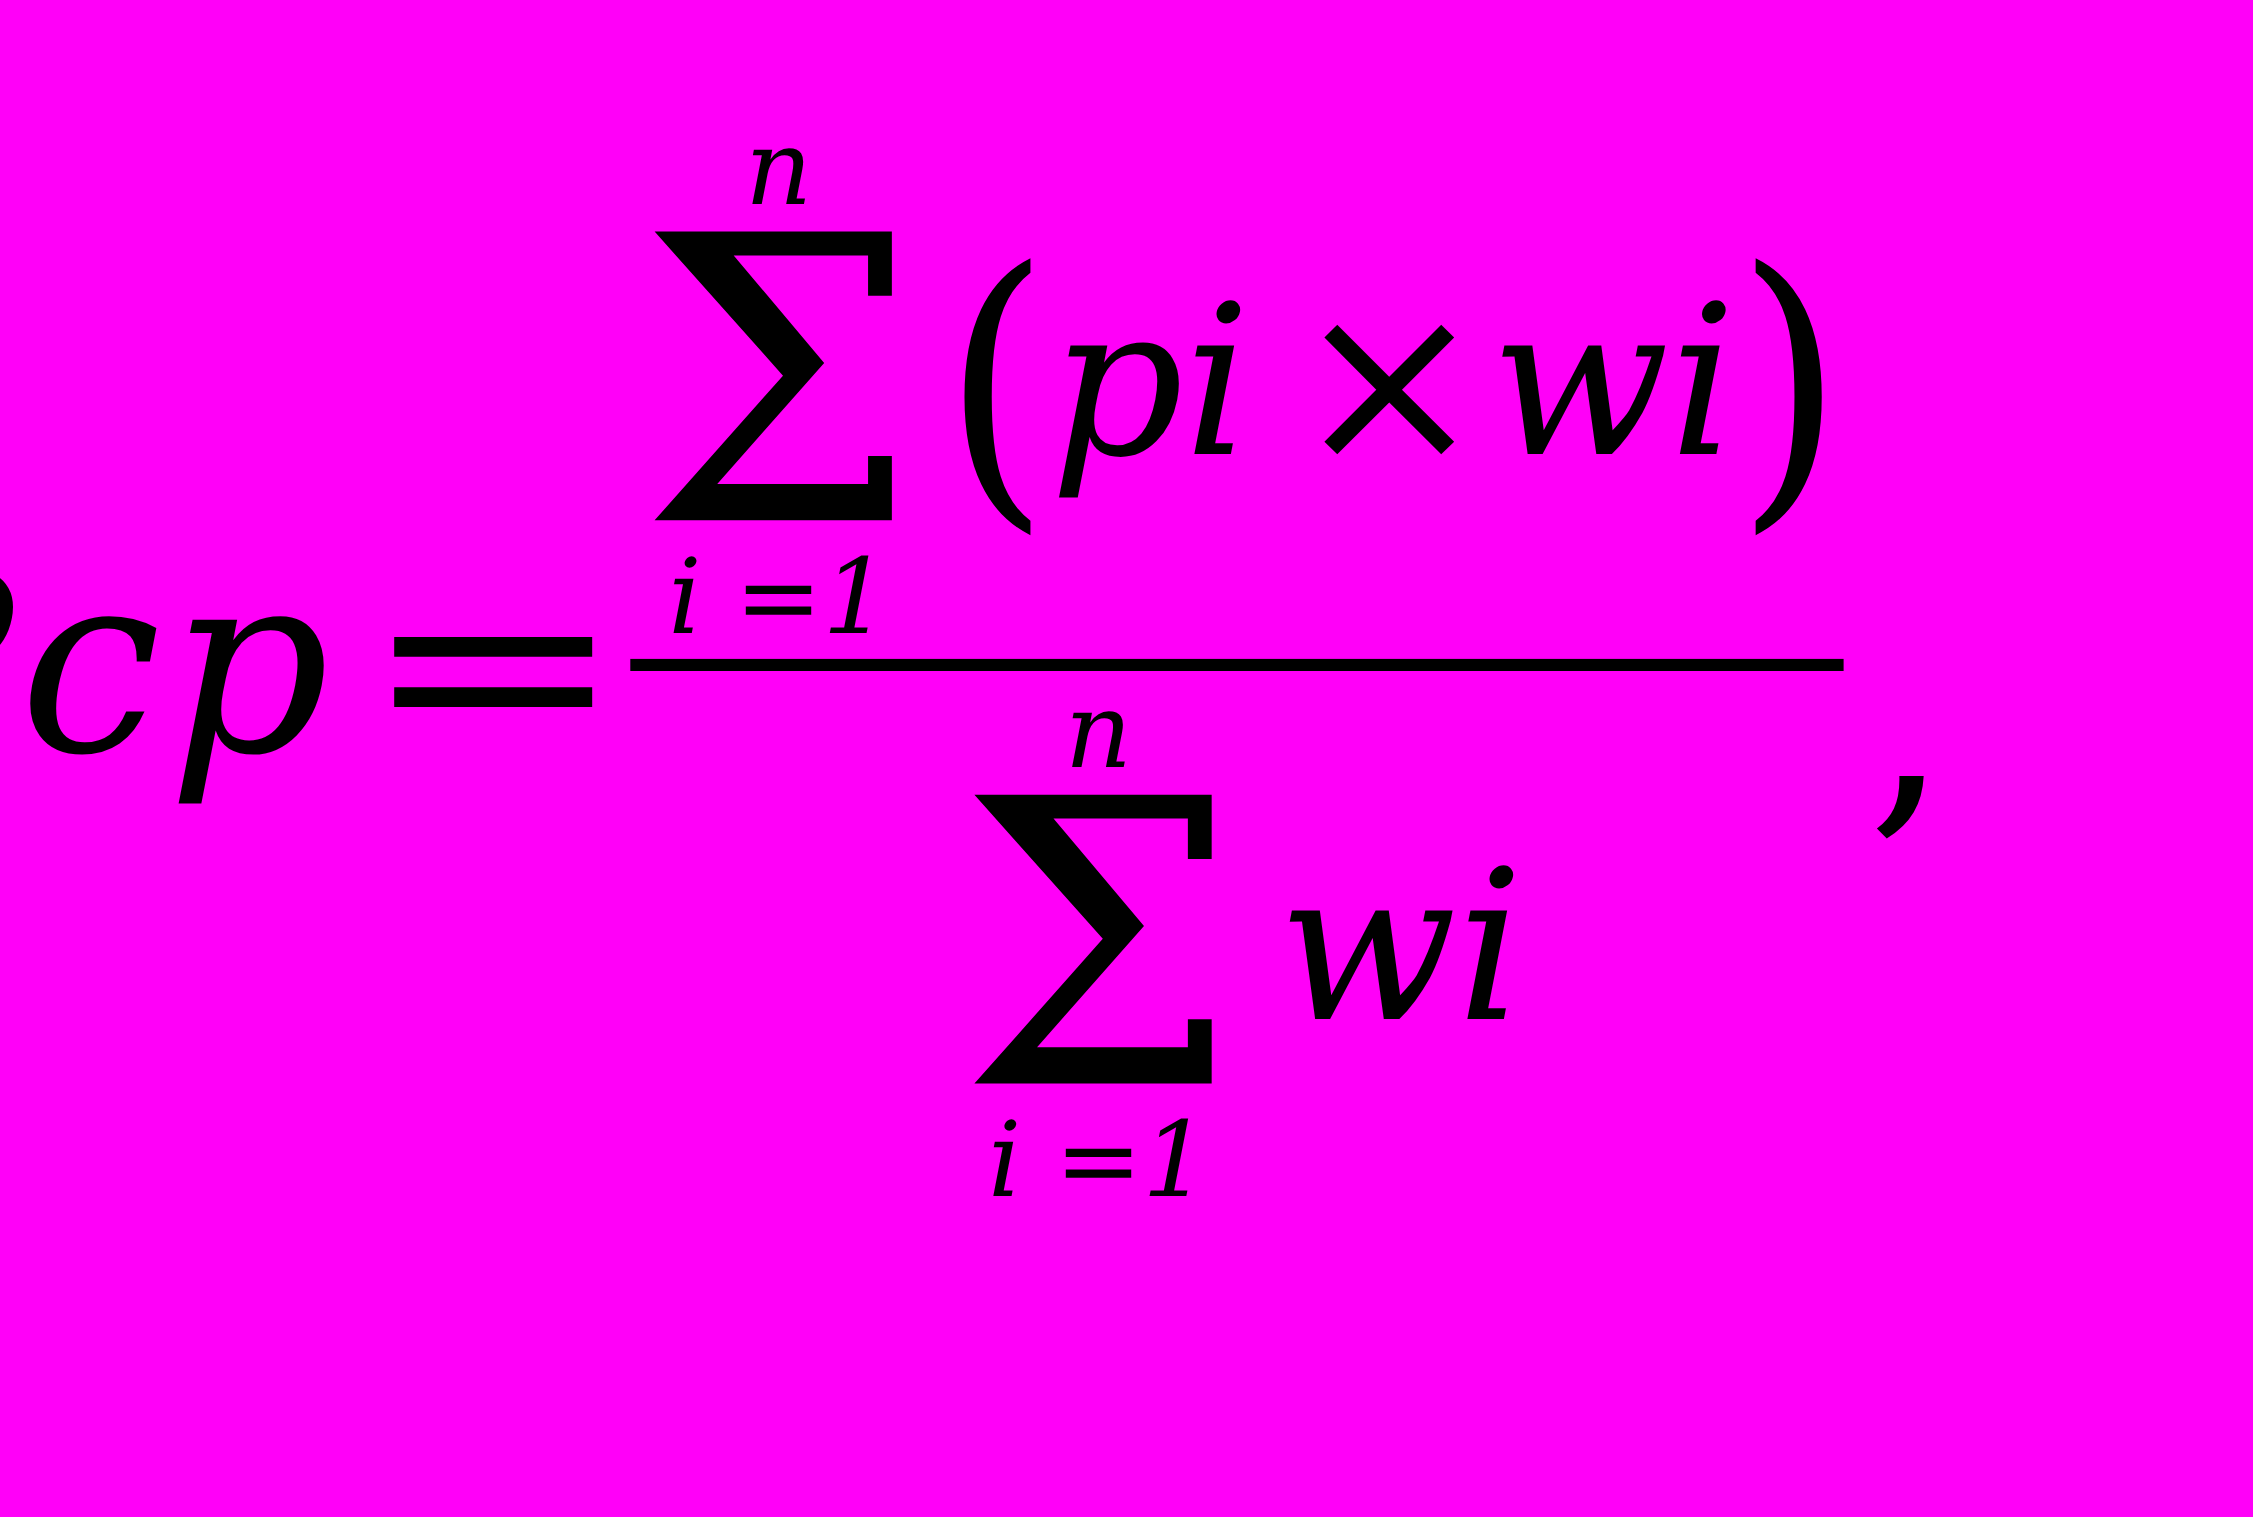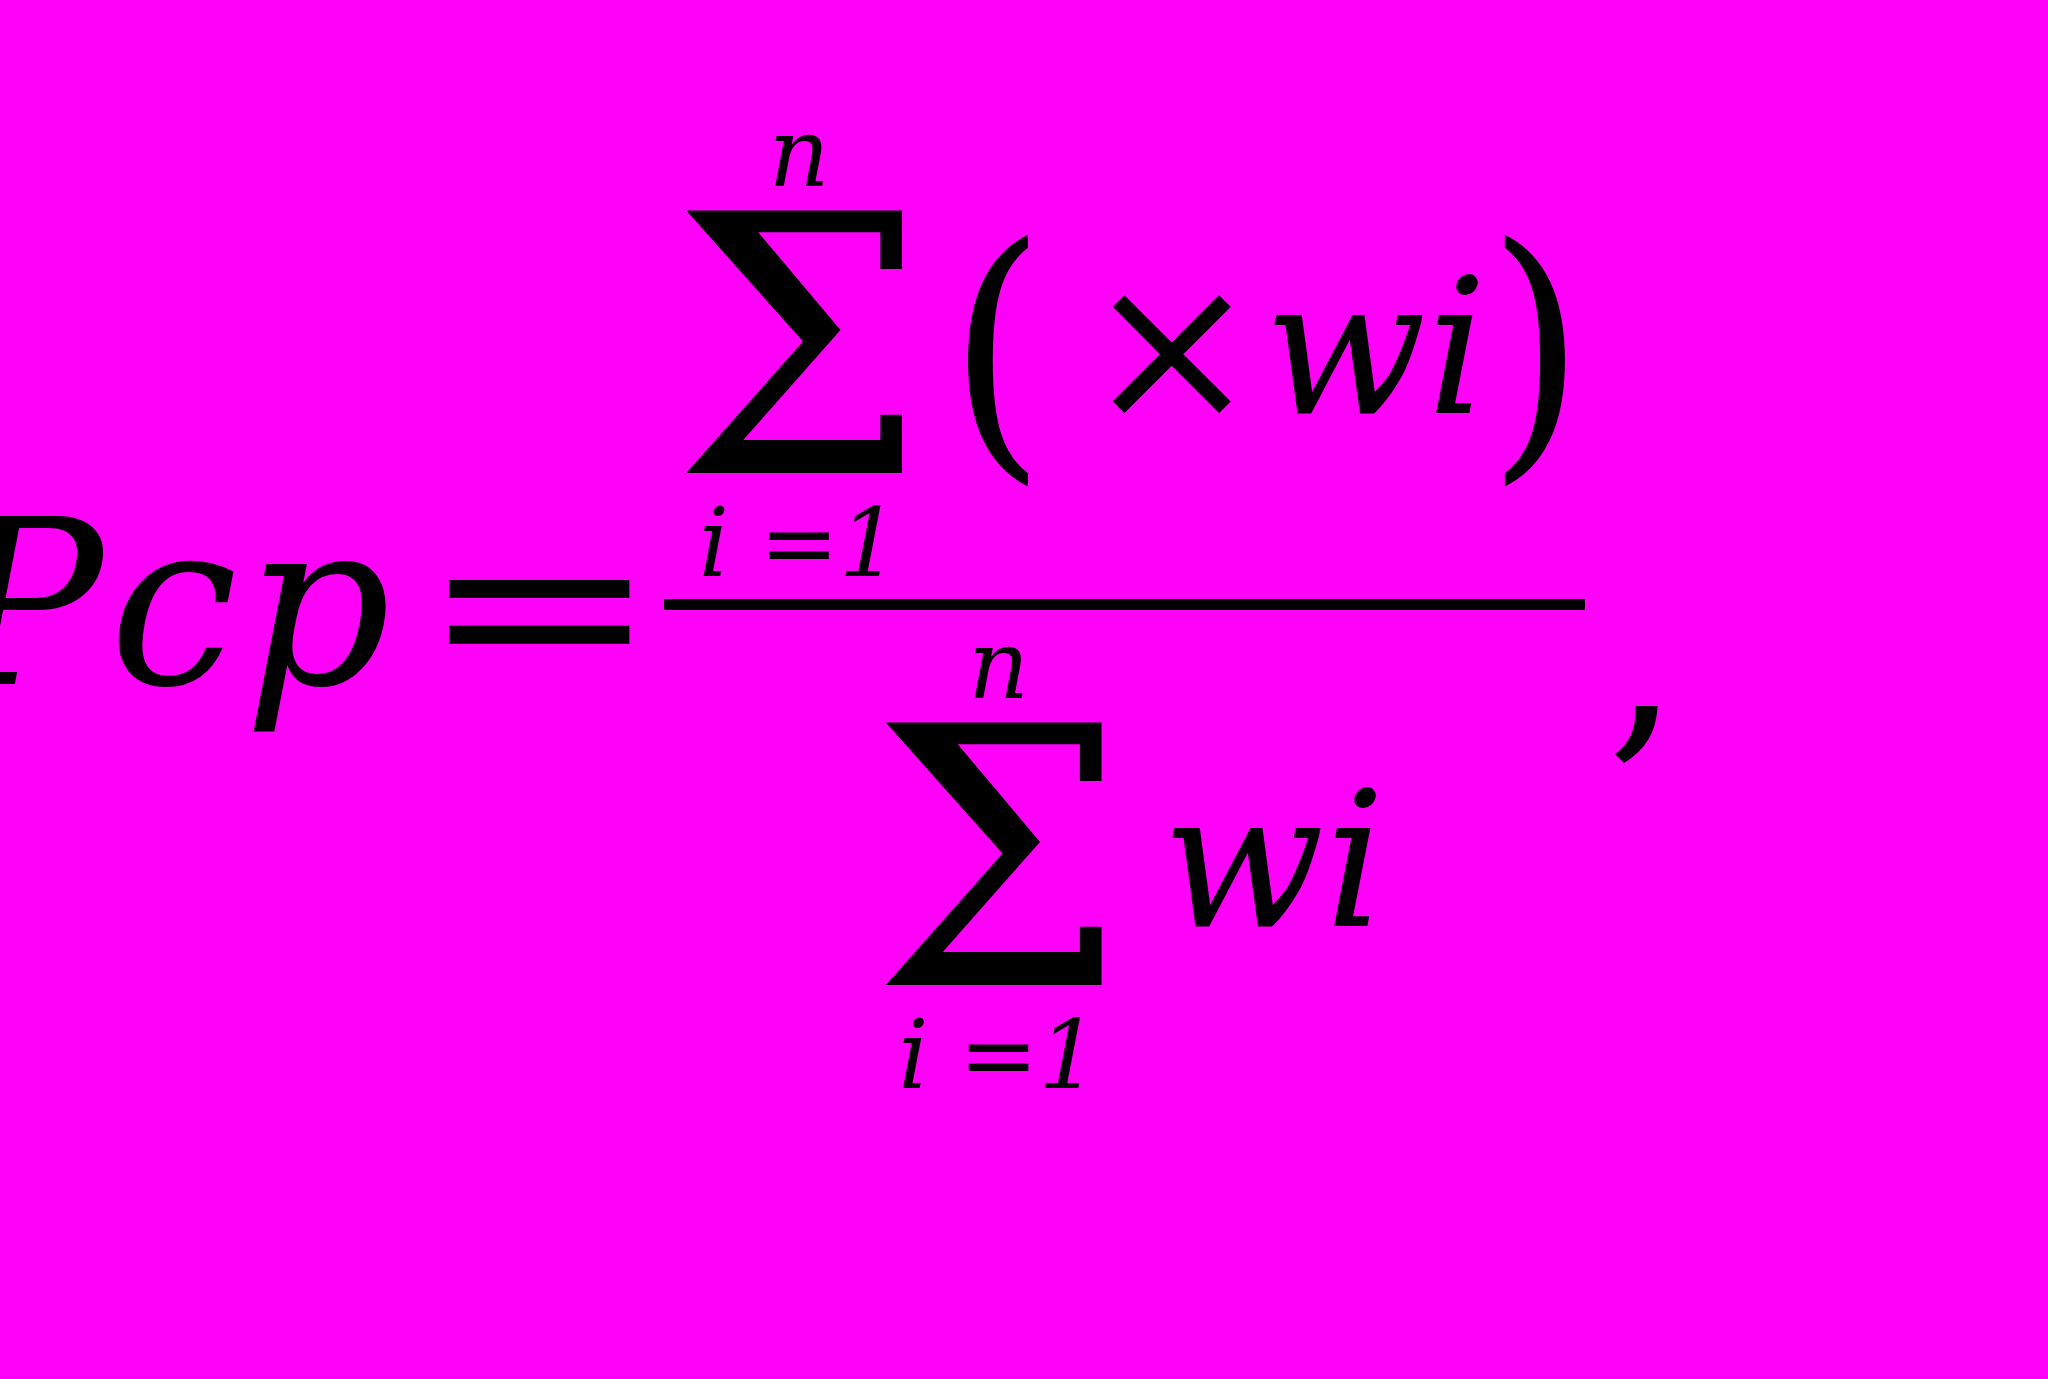--- a/index.html
+++ b/index.html
@@ -109,20 +109,21 @@
 
   <div class="frac">
 
     <div class="row">
       <div class="sumblock">
         <span class="limit">n</span>
         <span class="sum">Σ</span>
         <span class="limit">i =1</span>
       </div>
       <span class="paren open-paren">(</span>
+      <span class="expr">pi</span>
       <span class="times">×</span>
       <span class="expr">wi</span>
       <span class="paren">)</span>
     </div>
 
     <div class="bar" style="background: rgb(0, 0, 0);"></div>
 
     <div class="row">
       <div class="sumblock">
         <span class="limit">n</span>

